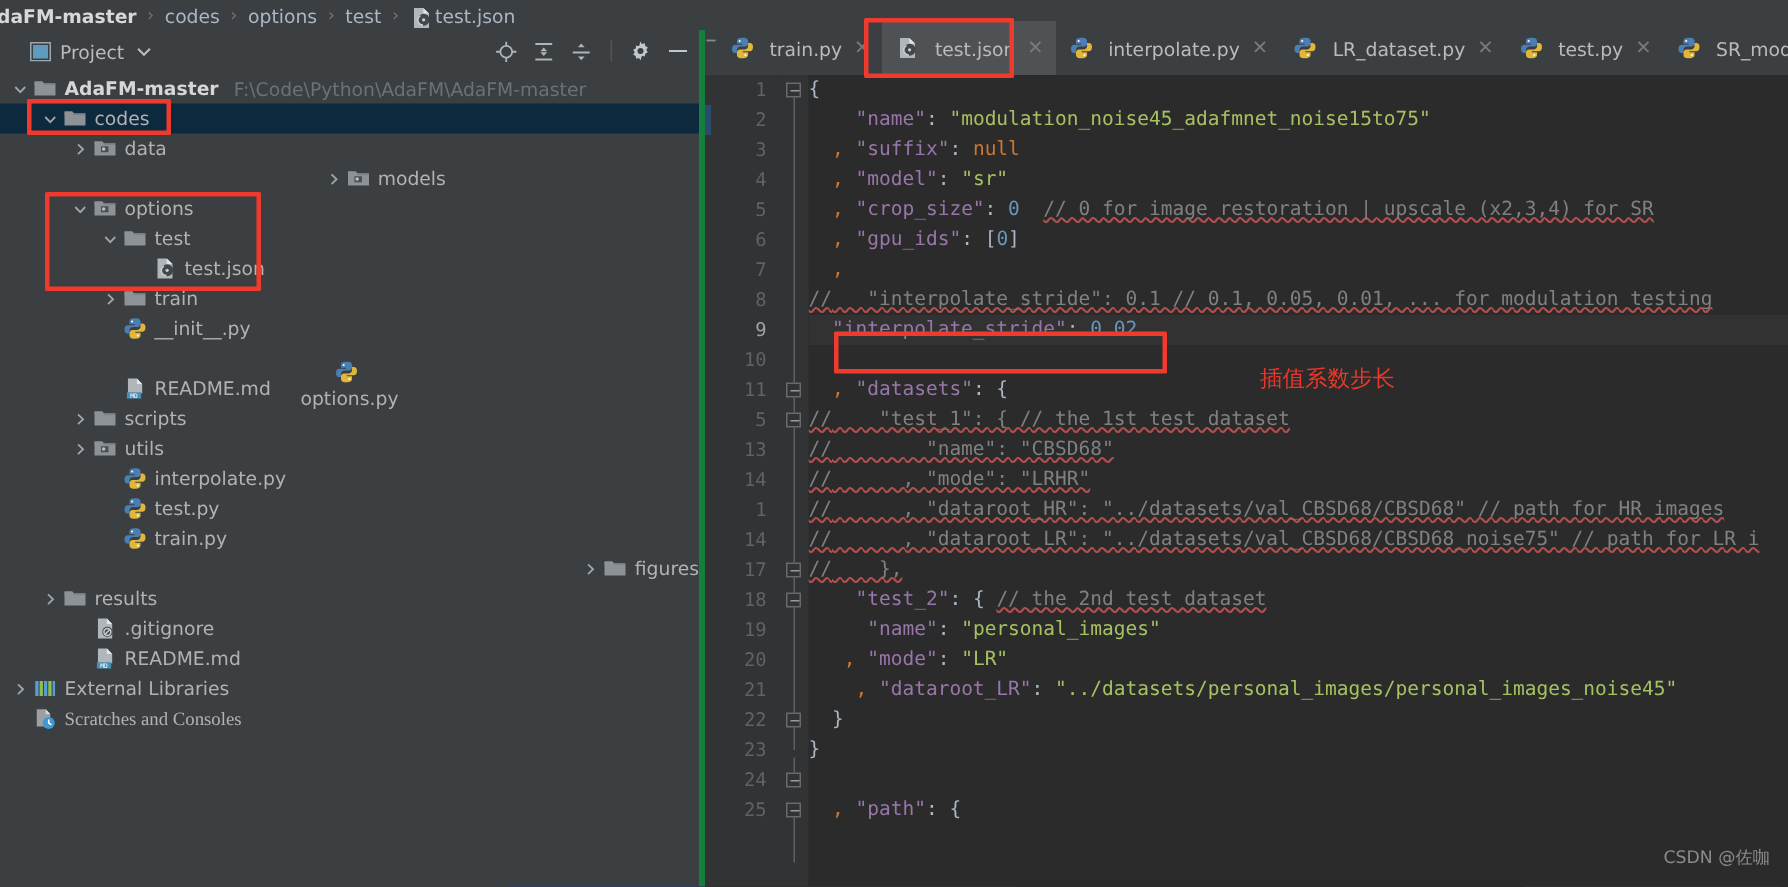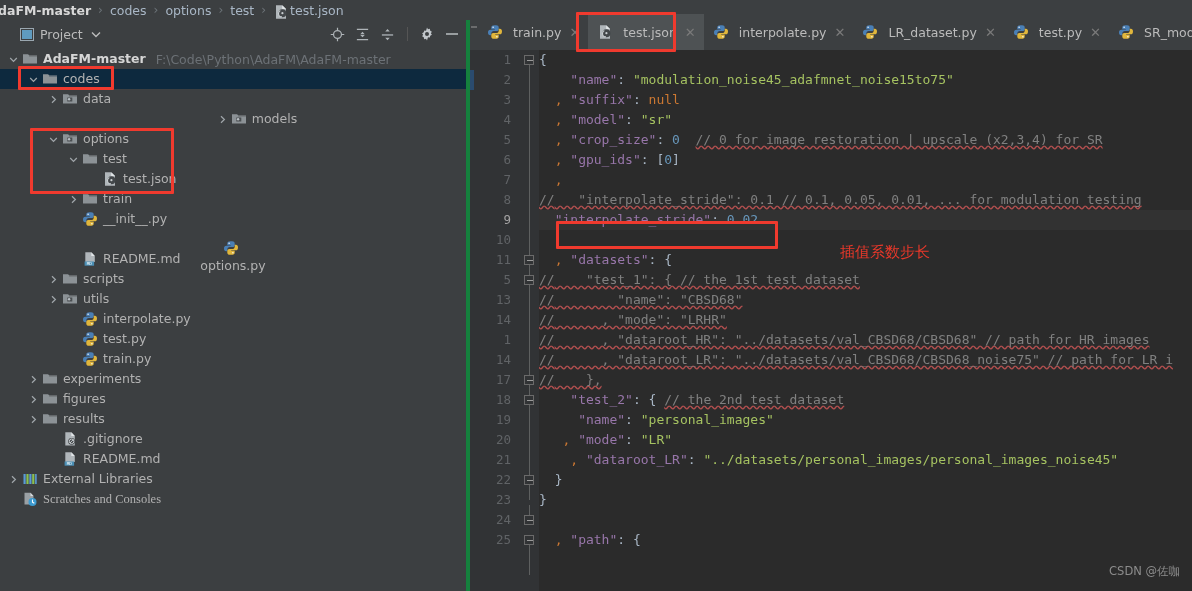--- a/index.html
+++ b/index.html
@@ -412,35 +412,21 @@
         <span class="ico">
           <svg width="16" height="16" viewBox="0 0 16 16">
             <path d="M7.6 1.2c-2.2 0-3.3.8-3.3 2.1v1.9h3.5v.6H3.2C1.9 5.8 1 6.6 1 8.6c0 1.9.8 2.7 2.1 2.7h1.2V9.4c0-1.4 1.1-2.4 2.5-2.4h2.9c1.2 0 2-.9 2-2.1V3.3c0-1.2-1-2.1-2.6-2.1z" fill="#4a7fb5"></path>
             <path d="M8.4 14.8c2.2 0 3.3-.8 3.3-2.1v-1.9H8.2v-.6h4.6c1.3 0 2.2-.8 2.2-2.8 0-1.9-.8-2.7-2.1-2.7h-1.2v2c0 1.4-1.1 2.3-2.5 2.3H6.3c-1.2 0-2 .9-2 2.1v1.6c0 1.2 1 2.1 2.6 2.1z" fill="#e0b63c"></path>
             <circle cx="6.1" cy="3.3" r=".7" fill="#fff"></circle>
             <circle cx="9.9" cy="12.7" r=".7" fill="#fff"></circle>
           </svg>
         </span>
         <span class="lbl">train.py</span>
       </div>
-      <div class="row" style="padding-left: 28px;">
-        <span class="arrow">
-          <svg width="11" height="11" viewBox="0 0 11 11">
-            <path d="M4 2.2 L7.4 5.5 L4 8.8" fill="none" stroke="#a0a6aa" stroke-width="1.2"></path>
-          </svg>
-        </span>
-        <span class="ico">
-          <svg width="16" height="16" viewBox="0 0 16 16">
-            <path d="M1 4.2h5.1l1.2 1.3H15v7.1H1z" fill="#8c9296"></path>
-            <path d="M1 3.2h5.1l1.2 1.3H15v1.0H1z" fill="#8c9296"></path>
-          </svg>
-        </span>
-        <span class="lbl">experiments</span>
-      </div>
-      <div class="row" style="padding-left: 28px;">
+      <div class="row" style="padding-left: 28px; justify-content: flex-end;">
         <span class="arrow">
           <svg width="11" height="11" viewBox="0 0 11 11">
             <path d="M4 2.2 L7.4 5.5 L4 8.8" fill="none" stroke="#a0a6aa" stroke-width="1.2"></path>
           </svg>
         </span>
         <span class="ico">
           <svg width="16" height="16" viewBox="0 0 16 16">
             <path d="M1 4.2h5.1l1.2 1.3H15v7.1H1z" fill="#8c9296"></path>
             <path d="M1 3.2h5.1l1.2 1.3H15v1.0H1z" fill="#8c9296"></path>
           </svg>

